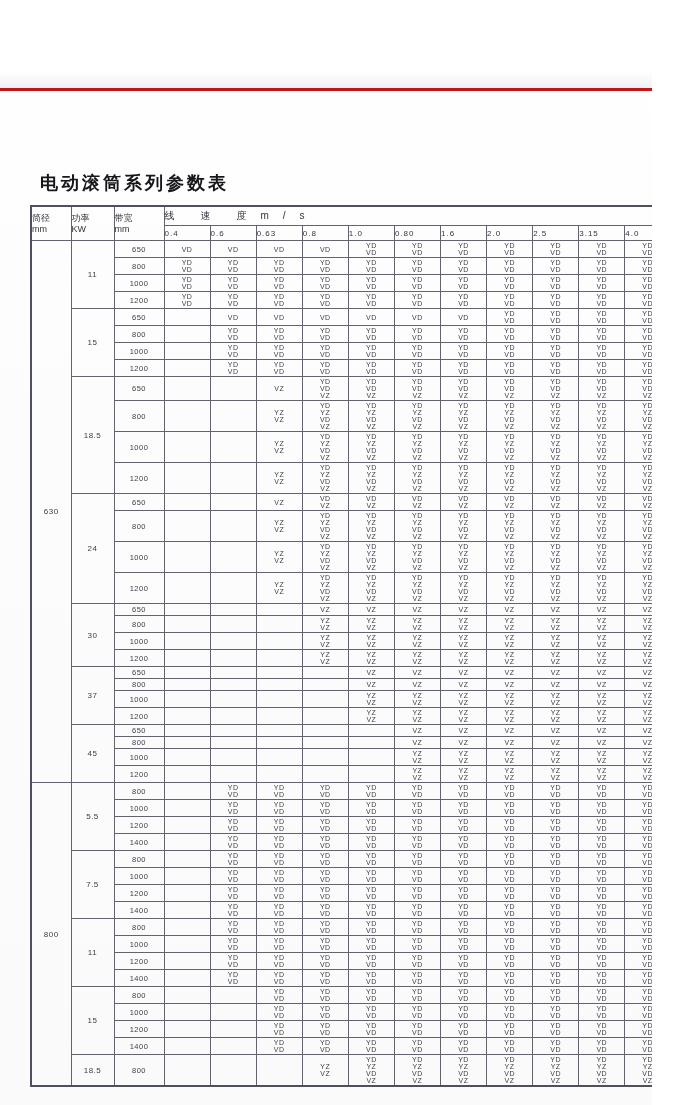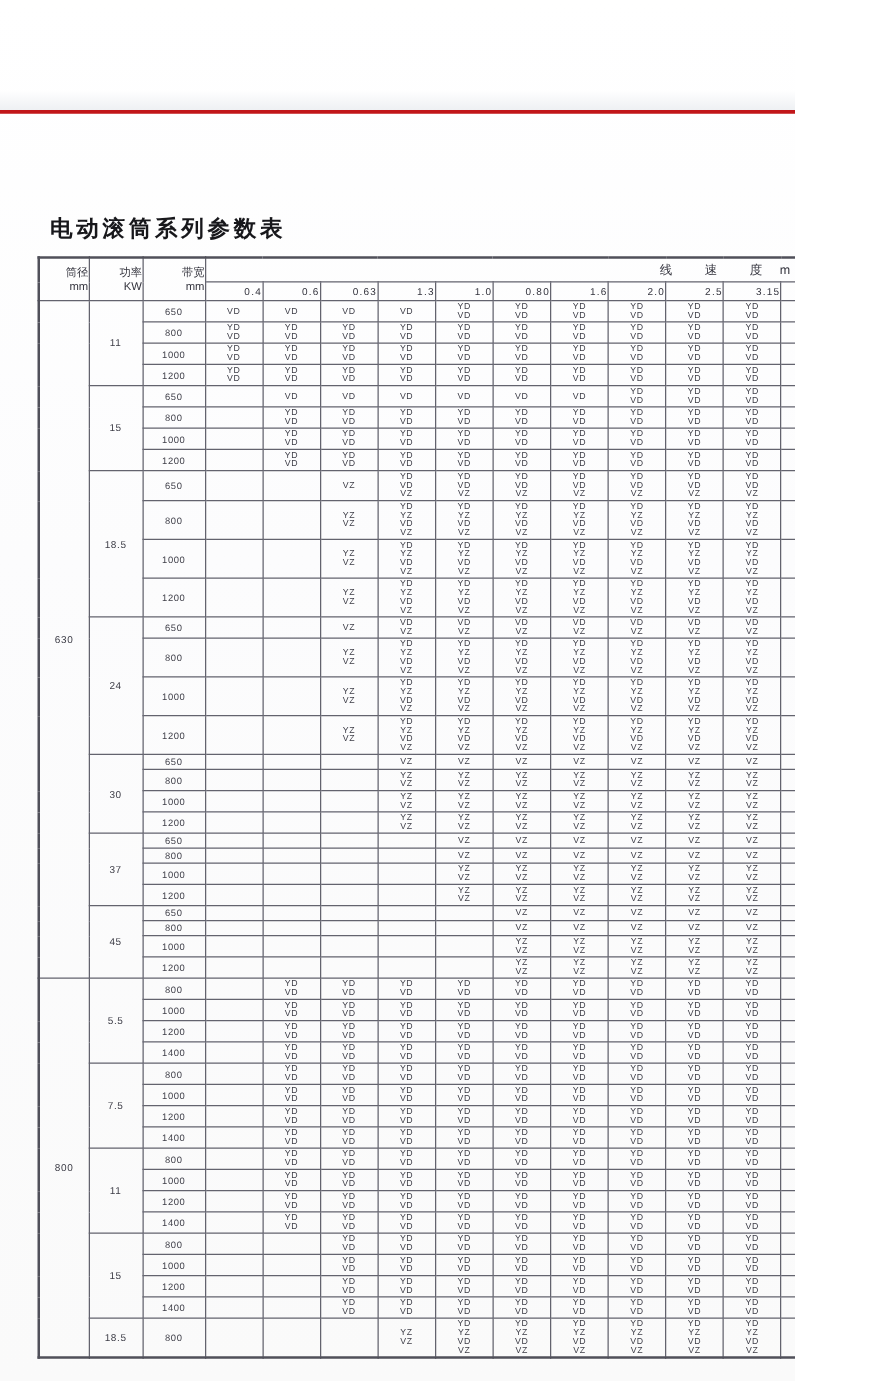--- a/index.html
+++ b/index.html
@@ -5,20 +5,21 @@
   html,body { margin:0; padding:0; }
   body {
     width:700px; height:1105px;
     background:#ffffff;
     font-family:"Liberation Sans", sans-serif;
   }
   .page {
     position:relative; width:636px; height:1105px;
     background:linear-gradient(180deg,#ffffff 0%,#fcfcfd 40%,#fafafa 100%);
     overflow:hidden;
+    padding-left:16px;
   }
   .rule-band {
     position:absolute; top:72px; left:0; width:700px; height:16px;
     background:linear-gradient(180deg,#ffffff,#eef0f3);
   }
   .red-rule {
     position:absolute; top:88px; left:0; width:700px; height:3px;
     background:#c11619;
   }
   .title {
@@ -26,21 +27,21 @@
     font-size:18px; font-weight:bold; color:#17171b; letter-spacing:3px;
   }
   table.param {
     position:absolute; top:205px; left:30px; width:642px;
     border-collapse:collapse; table-layout:fixed;
     background:transparent;
   }
   table.param, table.param th, table.param td { border:1px solid #63636e; }
   table.param { border:2px solid #50505a; }
   thead th {
-    font-weight:normal; color:#33333d; padding:1px 0; text-align:right;
+    font-weight:normal; color:#33333d; padding:1px 0; text-align:left;
   }
   th.hdr-cn { font-size:9px; line-height:11px; }
   th.hdr-speed-title { font-size:10px; letter-spacing:2px; height:16px; }
   th.hdr-speed { font-size:8px; height:12px; letter-spacing:1px; }
   tbody th, tbody td {
     font-weight:normal; text-align:center; vertical-align:middle;
     color:#3c3c46; padding:1px 0;
   }
   td.speed-cell { font-size:7px; line-height:7px; letter-spacing:0.5px; }
   td.speed-cell div { height:7px; }
@@ -91,21 +92,21 @@
         <th rowspan="2" class="hdr-cn">
           <div>带宽</div>
           <div>mm</div>
         </th>
         <th colspan="11" class="hdr-speed-title">线　　速　　度　m　/　s</th>
       </tr>
       <tr>
         <th class="hdr-speed">0.4</th>
         <th class="hdr-speed">0.6</th>
         <th class="hdr-speed">0.63</th>
-        <th class="hdr-speed">1.3</th>
+        <th class="hdr-speed">0.8</th>
         <th class="hdr-speed">1.0</th>
         <th class="hdr-speed">0.80</th>
         <th class="hdr-speed">1.6</th>
         <th class="hdr-speed">2.0</th>
         <th class="hdr-speed">2.5</th>
         <th class="hdr-speed">3.15</th>
         <th class="hdr-speed">4.0</th>
       </tr>
     </thead>
     <tbody id="tbody">

